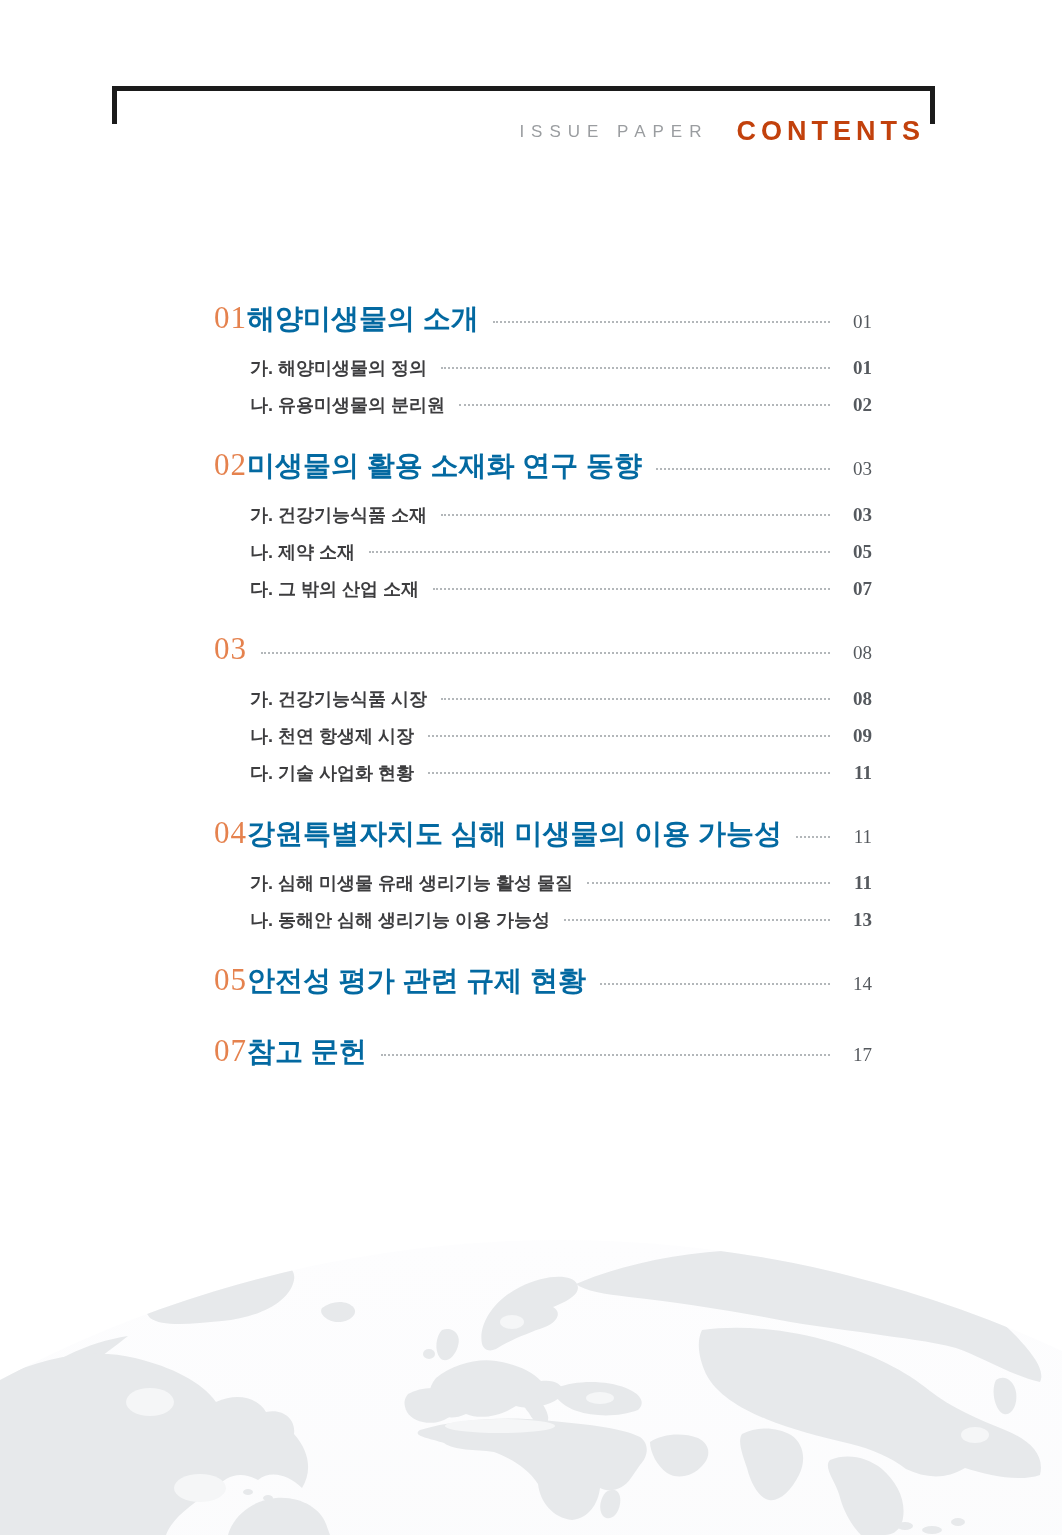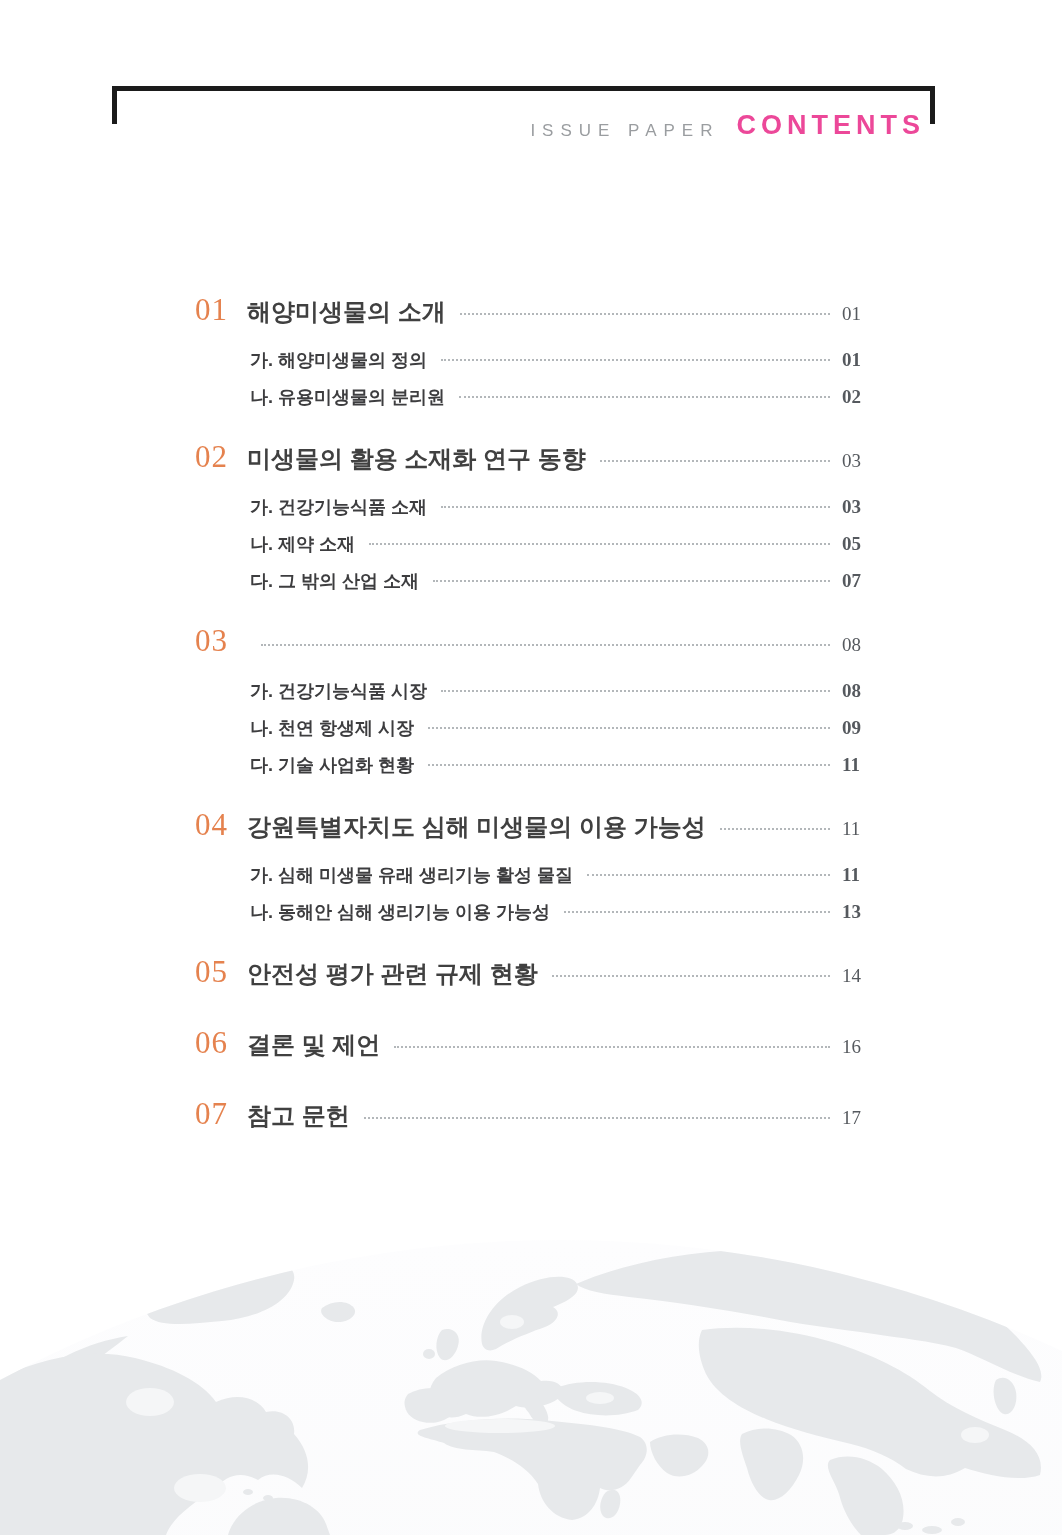--- a/index.html
+++ b/index.html
@@ -9,41 +9,41 @@
   }
   
   .bracket{
     position:absolute;left:112px;top:86px;width:823px;height:33px;
     border-top:5px solid #1b1b1b;
   }
   .bracket .bar{position:absolute;top:0;width:5px;height:33px;background:#1b1b1b;}
   .bracket .bar.left{left:0;}
   .bracket .bar.right{right:0;}
   .header-text{
-    position:absolute;right:10px;top:19px;display:flex;align-items:flex-end;gap:17px;
+    position:absolute;right:10px;top:25px;display:flex;align-items:center;gap:28px;
     white-space:nowrap;
   }
   .issue-paper{
     font-size:17px;letter-spacing:7px;color:#9a9da0;font-weight:400;
   }
   .contents-word{
-    font-size:27px;font-weight:bold;letter-spacing:5px;color:#ec4899;
+    font-size:27px;font-weight:bold;letter-spacing:5px;color:#c2410c;
   }
   
   .toc{position:absolute;left:195px;top:293px;width:677px;}
-  .sec{margin:0 0 33px 0;}
+  .sec{margin:8px 0 33px 0;text-align:right;}
   .row{display:flex;align-items:baseline;}
   .row.head{line-height:34px;margin-bottom:19px;}
   .row.sub{line-height:20px;margin:0 0 17px 55px;font-size:18px;color:#3d3d3f;font-weight:bold;}
   .num{
     font-family:"Liberation Serif",serif;font-size:31px;color:#e5824e;
     width:52px;flex:0 0 auto;letter-spacing:1px;
   }
   .title{
-    font-size:24px;font-weight:bold;color:#404040;white-space:nowrap;
+    font-size:28px;font-weight:bold;color:#0369a1;white-space:nowrap;
   }
   .label{white-space:nowrap;}
   .leader{
     flex:1 1 auto;min-width:26px;height:0;
     border-bottom:2px dotted #b3b7ba;
     transform:translateY(-5px);
     margin:0 12px 0 14px;
   }
   .page{
     font-family:"Liberation Serif",serif;font-size:19px;color:#55595e;
@@ -153,28 +153,20 @@
 
   <section class="sec">
     <div class="row head">
       <span class="num">05</span>
       <span class="title">안전성 평가 관련 규제 현황</span>
       <span class="leader"></span>
       <span class="page">14</span>
     </div>
   </section>
 
-  <section class="sec">
-    <div class="row head">
-      <span class="num">06</span>
-      <span class="title">결론 및 제언</span>
-      <span class="leader"></span>
-      <span class="page">16</span>
-    </div>
-  </section>
 
   <section class="sec">
     <div class="row head">
       <span class="num">07</span>
       <span class="title">참고 문헌</span>
       <span class="leader"></span>
       <span class="page">17</span>
     </div>
   </section>
 

